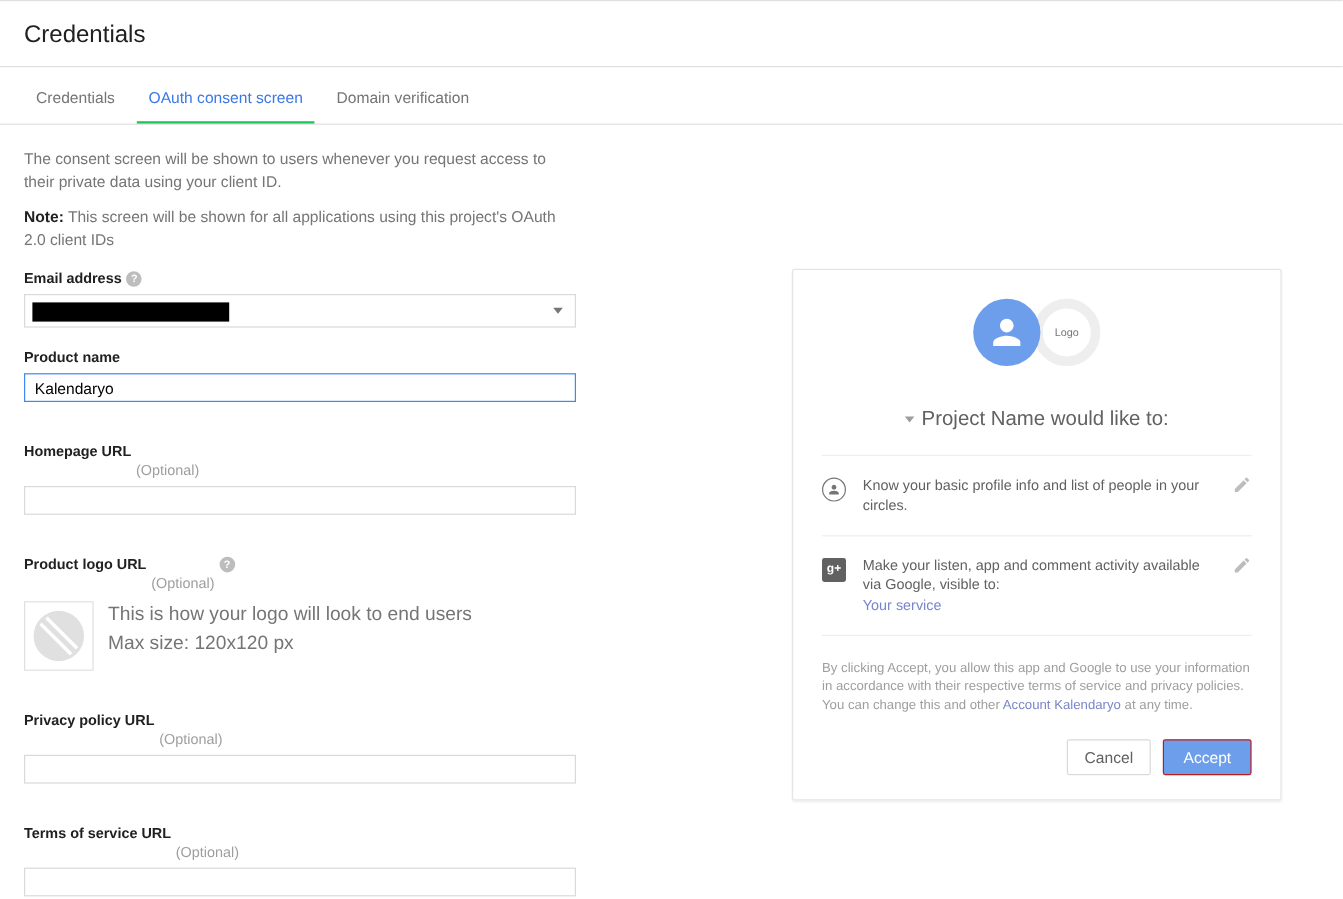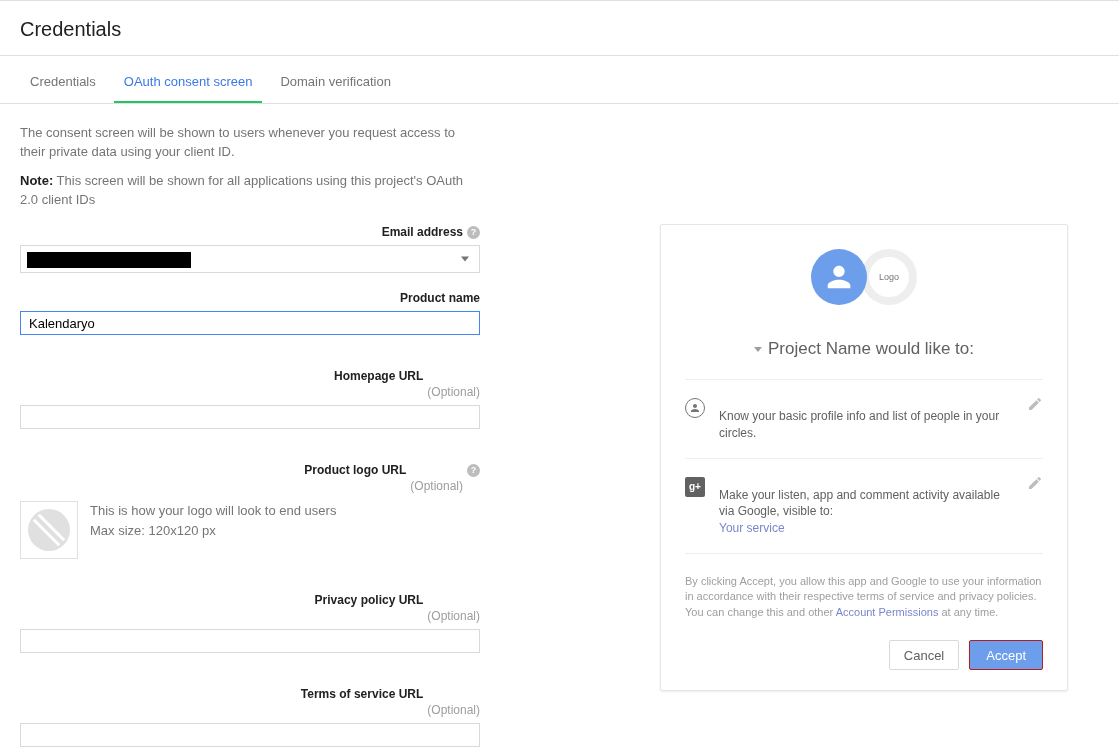--- a/index.html
+++ b/index.html
@@ -9,51 +9,51 @@
     .divider { border: none; border-top: 1px solid #e0e0e0; }
     .tabs { display: flex; padding: 0 20px; border-bottom: 1px solid #e0e0e0; margin-top: 6px; }
     .tab { padding: 12px 10px; font-size: 13px; color: #757575; cursor: pointer; border-bottom: 2px solid transparent; margin-right: 8px; }
     .tab.active { color: #3b78e7; border-bottom: 2px solid #22c55e; }
     .main { display: flex; padding: 20px; gap: 180px; }
     .left { width: 460px; }
     .desc { color: #757575; font-size: 13px; line-height: 1.45; margin-bottom: 10px; }
     .note-line { font-size: 13px; line-height: 1.45; margin-bottom: 16px; color: #757575; }
     .note-line b { color: #212121; font-weight: 700; }
     .field-group { margin-bottom: 18px; }
-    .field-label { font-size: 12px; font-weight: 700; color: #212121; margin-bottom: 6px; display: flex; align-items: center; gap: 4px; justify-content: flex-end; }
+    .field-label { font-size: 12px; font-weight: 700; color: #212121; margin-bottom: 6px; display: flex; align-items: center; gap: 4px; }
     .optional { font-weight: 400; color: #9e9e9e; margin-top: 32px; }
     .help-icon { width: 13px; height: 13px; border-radius: 50%; background: #bdbdbd; color: #fff; font-size: 9px; display: inline-flex; align-items: center; justify-content: center; font-weight: 700; }
     .select { width: 100%; height: 28px; border: 1px solid #d9d9d9; background: #fff; position: relative; display: flex; align-items: center; padding: 0 8px; cursor: pointer; }
     .select .black-pill { width: 164px; height: 16px; background: #000; position: absolute; left: 6px; top: 6px; }
     .select .caret { position: absolute; right: 10px; top: 50%; transform: translateY(-50%); width: 0; height: 0; border-left: 4px solid transparent; border-right: 4px solid transparent; border-top: 5px solid #757575; }
     .text-input { width: 100%; height: 24px; border: 1px solid #d9d9d9; padding: 0 8px; font-size: 13px; font-family: inherit; outline: none; }
     .text-input.focused { border: 1px solid #4285f4; }
     .text-input::placeholder { color: #9e9e9e; }
     .logo-preview { display: flex; gap: 12px; margin-top: 8px; align-items: flex-start; }
     .logo-box { width: 58px; height: 58px; border: 1px solid #e0e0e0; display: flex; align-items: center; justify-content: center; }
     .no-icon { width: 42px; height: 42px; border-radius: 50%; background: #e0e0e0; position: relative; }
     .no-icon::after { content: ""; position: absolute; width: 36px; height: 4px; background: #e0e0e0; top: 50%; left: 50%; transform: translate(-50%, -50%) rotate(45deg); border: 3px solid #fff; border-left: none; border-right: none; }
-    .logo-desc { font-size: 13px; color: #757575; line-height: 1.5; }
+    .logo-desc { font-size: 16px; color: #757575; line-height: 1.5; }
     .buttons { display: flex; gap: 10px; margin-top: 6px; font-family: Liberation Serif, serif; }
     .btn { height: 28px; padding: 0 14px; font-size: 13px; border-radius: 2px; cursor: pointer; font-family: inherit; }
     .btn-primary { background: #3b78e7; color: #fff; border: 1px solid #3367d6; }
     .btn-default { background: #fff; color: #212121; border: 1px solid #d9d9d9; }
     .right { width: 408px; margin-top: 100px; }
     .preview-card { border: 1px solid #e5e5e5; border-radius: 2px; padding: 24px 24px 20px; box-shadow: 0 1px 2px rgba(0,0,0,0.08); }
     .preview-header { display: flex; justify-content: center; gap: -10px; margin-bottom: 20px; position: relative; height: 70px; }
     .avatar-circle { width: 56px; height: 56px; border-radius: 50%; background: #6d9eeb; display: flex; align-items: center; justify-content: center; position: relative; z-index: 2; margin-right: -6px; }
     .avatar-circle svg { width: 34px; height: 34px; fill: #fff; }
     .logo-circle { width: 56px; height: 56px; border-radius: 50%; background: #fff; border: 8px solid #eee; display: flex; align-items: center; justify-content: center; font-size: 9px; color: #757575; position: relative; z-index: 1; }
     .preview-title-row { display: flex; align-items: center; justify-content: center; gap: 6px; margin-bottom: 20px; }
     .preview-title-row .tri { width: 0; height: 0; border-left: 4px solid transparent; border-right: 4px solid transparent; border-top: 5px solid #9e9e9e; }
     .preview-title { font-size: 17px; color: #616161; font-weight: 400; }
     .perm-list { border-top: 1px solid #eee; }
     .perm-item { display: flex; align-items: flex-start; gap: 14px; padding: 16px 0; border-bottom: 1px solid #eee; }
     .perm-icon { width: 20px; height: 20px; flex-shrink: 0; margin-top: 2px; }
-    .perm-text { flex: 1; font-size: 12px; color: #616161; line-height: 1.4; margin-top: 12px; }
+    .perm-text { flex: 1; font-size: 12px; color: #616161; line-height: 1.4; }
     .perm-text a { color: #7986cb; text-decoration: none; }
     .perm-edit { width: 16px; height: 16px; flex-shrink: 0; }
     .perm-edit svg { width: 16px; height: 16px; fill: #bdbdbd; }
     .disclaimer { font-size: 11px; color: #9e9e9e; line-height: 1.4; margin: 20px 0; }
     .disclaimer a { color: #7986cb; text-decoration: none; }
     .preview-buttons { display: flex; justify-content: flex-end; gap: 10px; }
     .btn-cancel { background: #fff; border: 1px solid #d9d9d9; color: #616161; height: 30px; padding: 0 14px; font-size: 13px; border-radius: 2px; cursor: pointer; font-family: inherit; }
     .btn-accept { background: #6d9eeb; border: 1px solid #b91c1c; color: #fff; height: 30px; padding: 0 16px; font-size: 13px; border-radius: 2px; cursor: pointer; font-family: inherit; }
     .gplus-box { width: 20px; height: 20px; background: #616161; color: #fff; font-size: 10px; display: flex; align-items: center; justify-content: center; font-weight: 700; border-radius: 2px; }
     .profile-ring { width: 20px; height: 20px; border: 1.5px solid #757575; border-radius: 50%; display: flex; align-items: center; justify-content: center; }
@@ -183,21 +183,21 @@
               <a href="#">Your service</a>
             </div>
             <div class="perm-edit">
               <svg viewBox="0 0 24 24">
                   <path d="M3 17.25V21h3.75L17.81 9.94l-3.75-3.75L3 17.25zM20.71 7.04a1 1 0 0 0 0-1.41l-2.34-2.34a1 1 0 0 0-1.41 0l-1.83 1.83 3.75 3.75 1.83-1.83z"></path>
                 </svg>
             </div>
           </div>
         </div>
         <p class="disclaimer">
-          <span>By clicking Accept, you allow this app and Google to use your information in accordance with their respective terms of service and privacy policies. You can change this and other </span><a href="#">Account Permissions</a><span> at any time.</span>
+          <span>By clicking Accept, you allow this app and Google to use your information in accordance with their respective terms of service and privacy policies. You can change this and other </span><a href="#">Account Kalendaryo</a><span> at any time.</span>
         </p>
         <div class="preview-buttons">
           <button class="btn-cancel">Cancel</button>
           <button class="btn-accept">Accept</button>
         </div>
       </div>
     </div>
   </div>
 </div>
 

